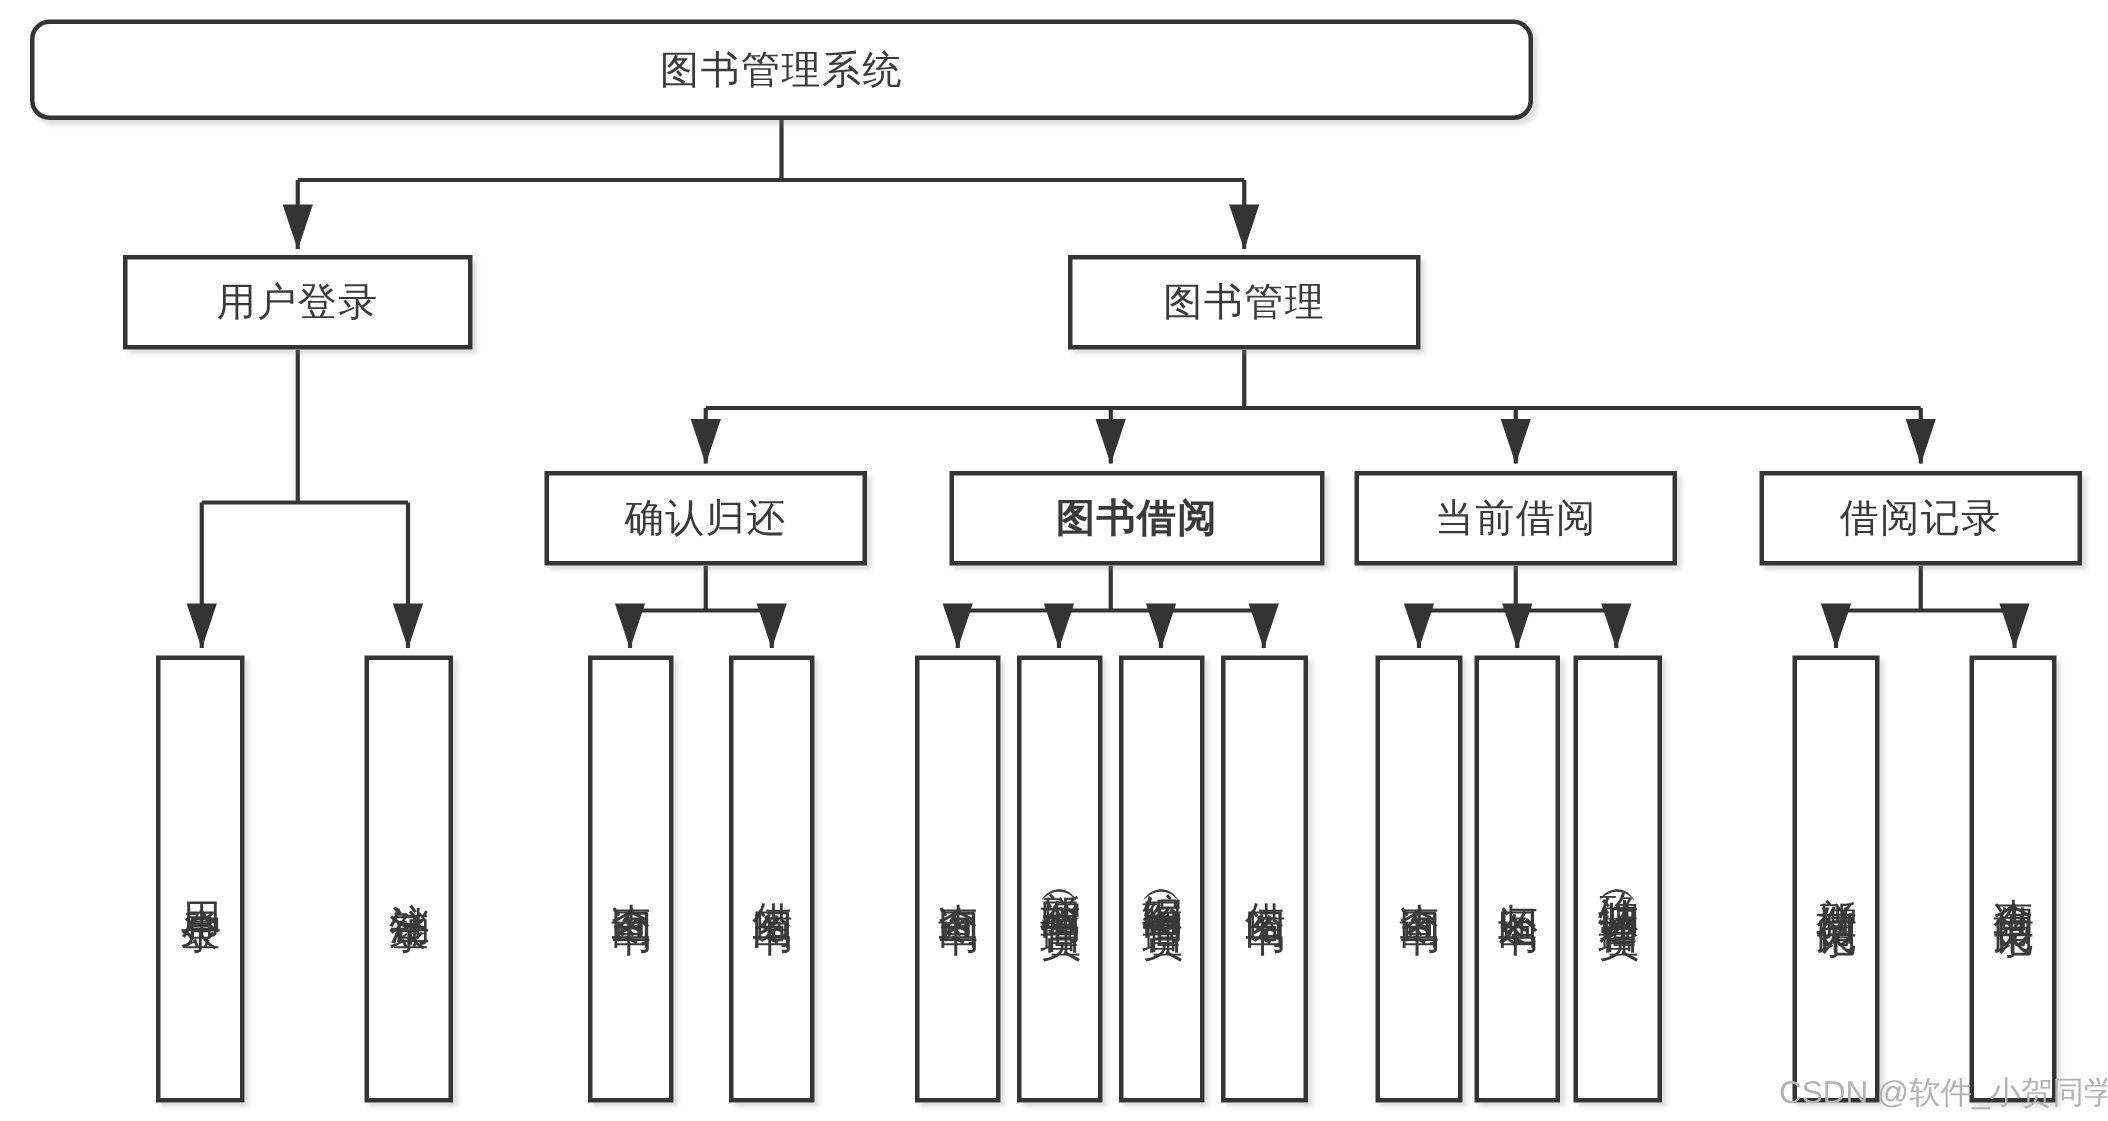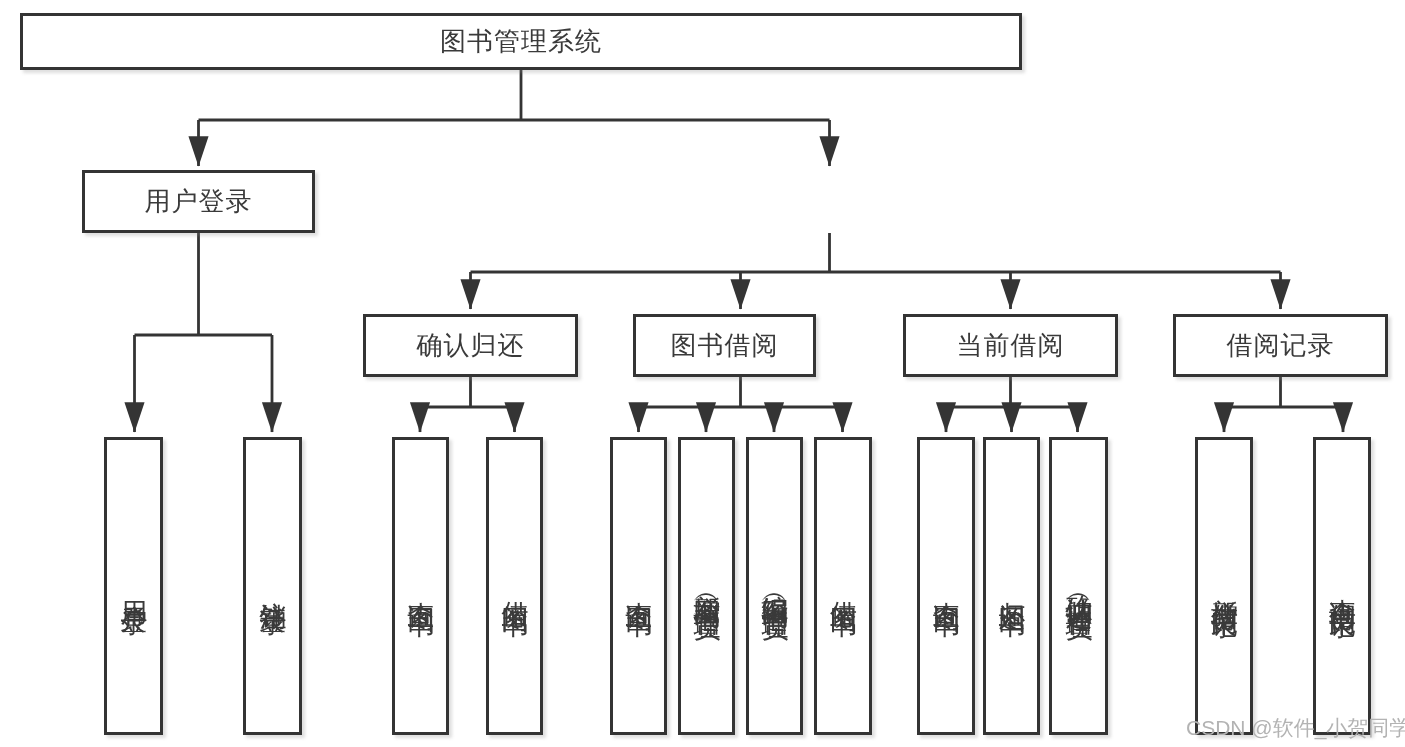--- a/index.html
+++ b/index.html
@@ -38,25 +38,25 @@
   }
   .vbox .vtext {
     writing-mode: vertical-rl;
     text-orientation: mixed;
     font-size: 27px;
     letter-spacing: 3px;
     line-height: 1;
     white-space: nowrap;
   }
   
-  .n-root   { left: 20px;   top: 13px;  width: 1002px; height: 57px; }
+  .n-root   { left: 20px;   top: 13px;  width: 1002px; height: 67px; border-radius: 13px; }
   .n-login  { left: 82px;   top: 170px; width: 233px;  height: 63px; }
   .n-mgmt   { left: 712px;  top: 170px; width: 235px;  height: 63px; }
   .n-newrec { left: 363px;  top: 314px; width: 215px;  height: 63px; }
-  .n-borrow { left: 633px;  top: 314px; width: 183px;  height: 63px; }
+  .n-borrow { left: 633px;  top: 314px; width: 250px;  height: 63px; font-weight: bold; }
   .n-current{ left: 903px;  top: 314px; width: 215px;  height: 63px; }
   .n-record { left: 1173px; top: 314px; width: 215px;  height: 63px; }
   
   .leaf { top: 437px; height: 298px; }
   .lf-a1 { left: 104px;  width: 59px; }
   .lf-a2 { left: 243px;  width: 59px; }
   .lf-b1 { left: 392px;  width: 57px; }
   .lf-b2 { left: 486px;  width: 57px; }
   .lf-c1 { left: 610px;  width: 57px; }
   .lf-c2 { left: 678px;  width: 57px; }
@@ -116,20 +116,21 @@
       <path d="M1011.5 407 V432" marker-end="url(#arrow)"></path>
       <path d="M1077.5 407 V432" marker-end="url(#arrow)"></path>
       <path d="M1224 407 V432" marker-end="url(#arrow)"></path>
       <path d="M1343 407 V432" marker-end="url(#arrow)"></path>
     </g>
   </svg>
 
   <div class="node hbox n-root">图书管理系统</div>
 
   <div class="node hbox n-login">用户登录</div>
+  <div class="node hbox n-mgmt">图书管理</div>
 
   <div class="node hbox n-newrec">确认归还</div>
   <div class="node hbox n-borrow">图书借阅</div>
   <div class="node hbox n-current">当前借阅</div>
   <div class="node hbox n-record">借阅记录</div>
 
   <div class="node vbox leaf lf-a1">
     <span class="vtext">用户登录</span>
   </div>
   <div class="node vbox leaf lf-a2">

